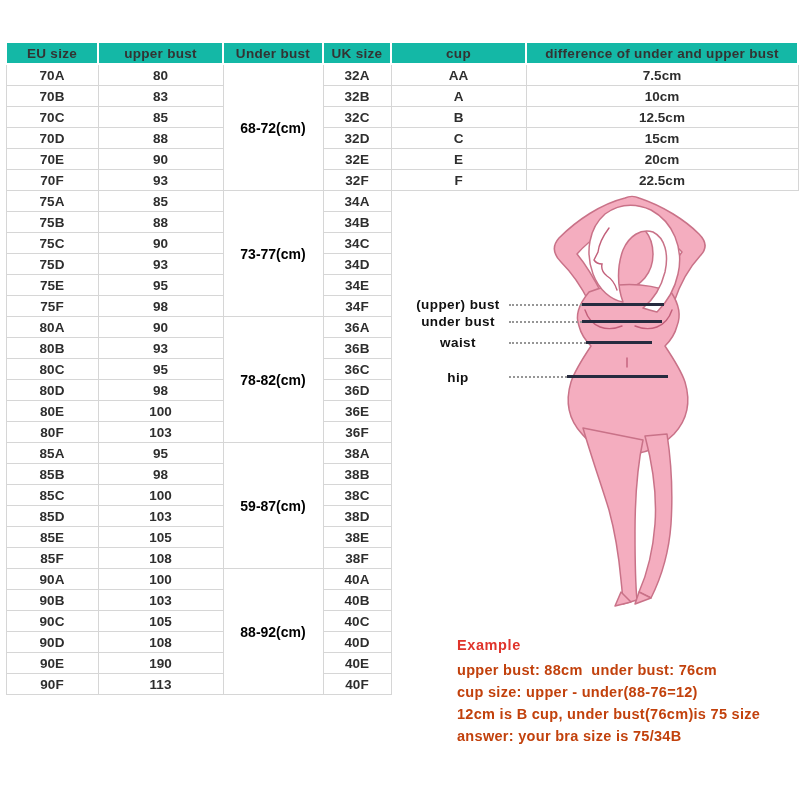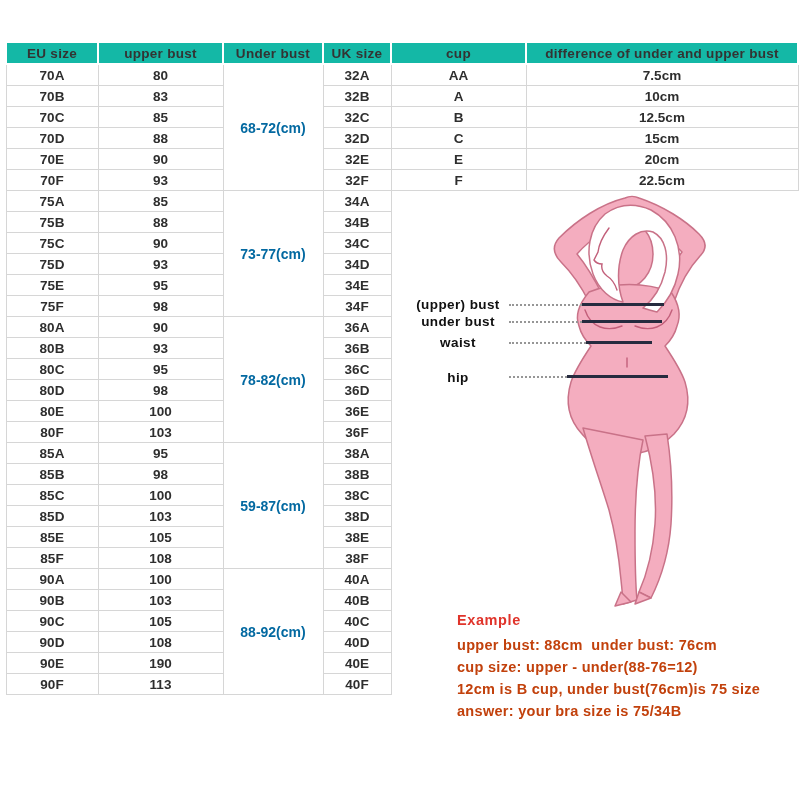--- a/index.html
+++ b/index.html
@@ -4,38 +4,38 @@
 <style>
   html,body{margin:0;padding:0;background:#fff;}
   .page{position:relative;width:800px;height:800px;background:#fff;overflow:hidden;
         font-family:"Liberation Sans","DejaVu Sans",sans-serif;}
   
   table.size{position:absolute;left:5px;top:41px;width:792px;border-collapse:collapse;table-layout:fixed;}
   table.size th{background:#14b8a6;border:2px solid #fff;height:20px;padding:0;
        font-size:13.5px;font-weight:bold;color:#333;letter-spacing:0.3px;}
   table.size td{border:1px solid #d6d6d6;background:#fff;height:20px;padding:0;
        font-size:13.5px;font-weight:bold;color:#2e2e2e;text-align:center;vertical-align:middle;}
-  table.size td.under{font-size:14px;color:#0369a1;}
+  table.size td.under{font-size:14px;color:#000000;}
   table.size td.blank{border:none;background:transparent;}
   
   .figure{position:absolute;left:525px;top:180px;z-index:2;}
   
   .m-label{position:absolute;width:100px;text-align:center;font-weight:bold;font-size:13.5px;
            color:#101010;letter-spacing:0.4px;z-index:3;}
   .l-bust{left:408px;top:297px;} .l-under{left:408px;top:314px;}
   .l-waist{left:408px;top:335px;} .l-hip{left:408px;top:370px;}
   .m-dash{position:absolute;height:0;border-top:2px dotted #969696;z-index:3;}
   .d-bust{left:509px;top:304px;width:73px;} .d-under{left:509px;top:321px;width:73px;}
   .d-waist{left:509px;top:342px;width:77px;} .d-hip{left:509px;top:376px;width:58px;}
   .m-solid{position:absolute;height:3px;background:#262b3f;z-index:3;}
   .s-bust{left:582px;top:303px;width:82px;} .s-under{left:582px;top:320px;width:80px;}
   .s-waist{left:586px;top:341px;width:66px;} .s-hip{left:567px;top:375px;width:101px;}
   
   .example{position:absolute;left:457px;top:612px;z-index:3;}
-  .example-title{font-weight:bold;font-size:14.5px;letter-spacing:0.6px;color:#e0342b;margin-bottom:10px;}
+  .example-title{font-weight:bold;font-size:14.5px;letter-spacing:0.6px;color:#e0342b;margin-bottom:10px;margin-top:25px;}
   .example-line{font-weight:bold;font-size:14.5px;letter-spacing:0.3px;color:#c2410c;
                 line-height:14px;margin-bottom:8px;white-space:pre;}
 </style>
 </head>
 <body>
 
 <div class="page">
 
   <table class="size">
     <colgroup>

